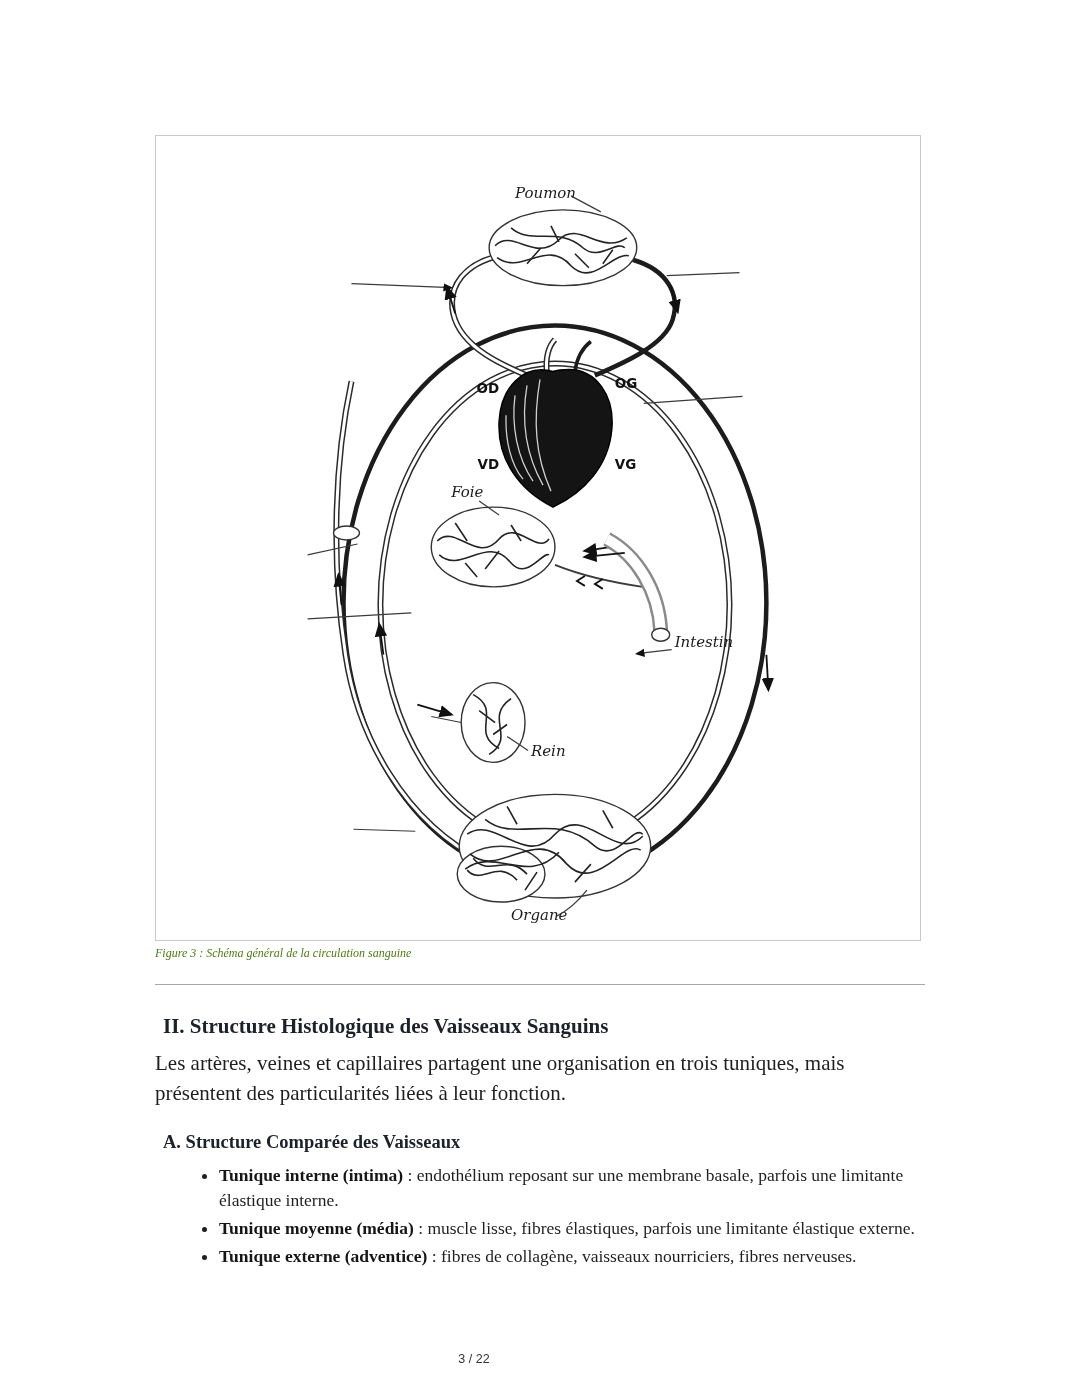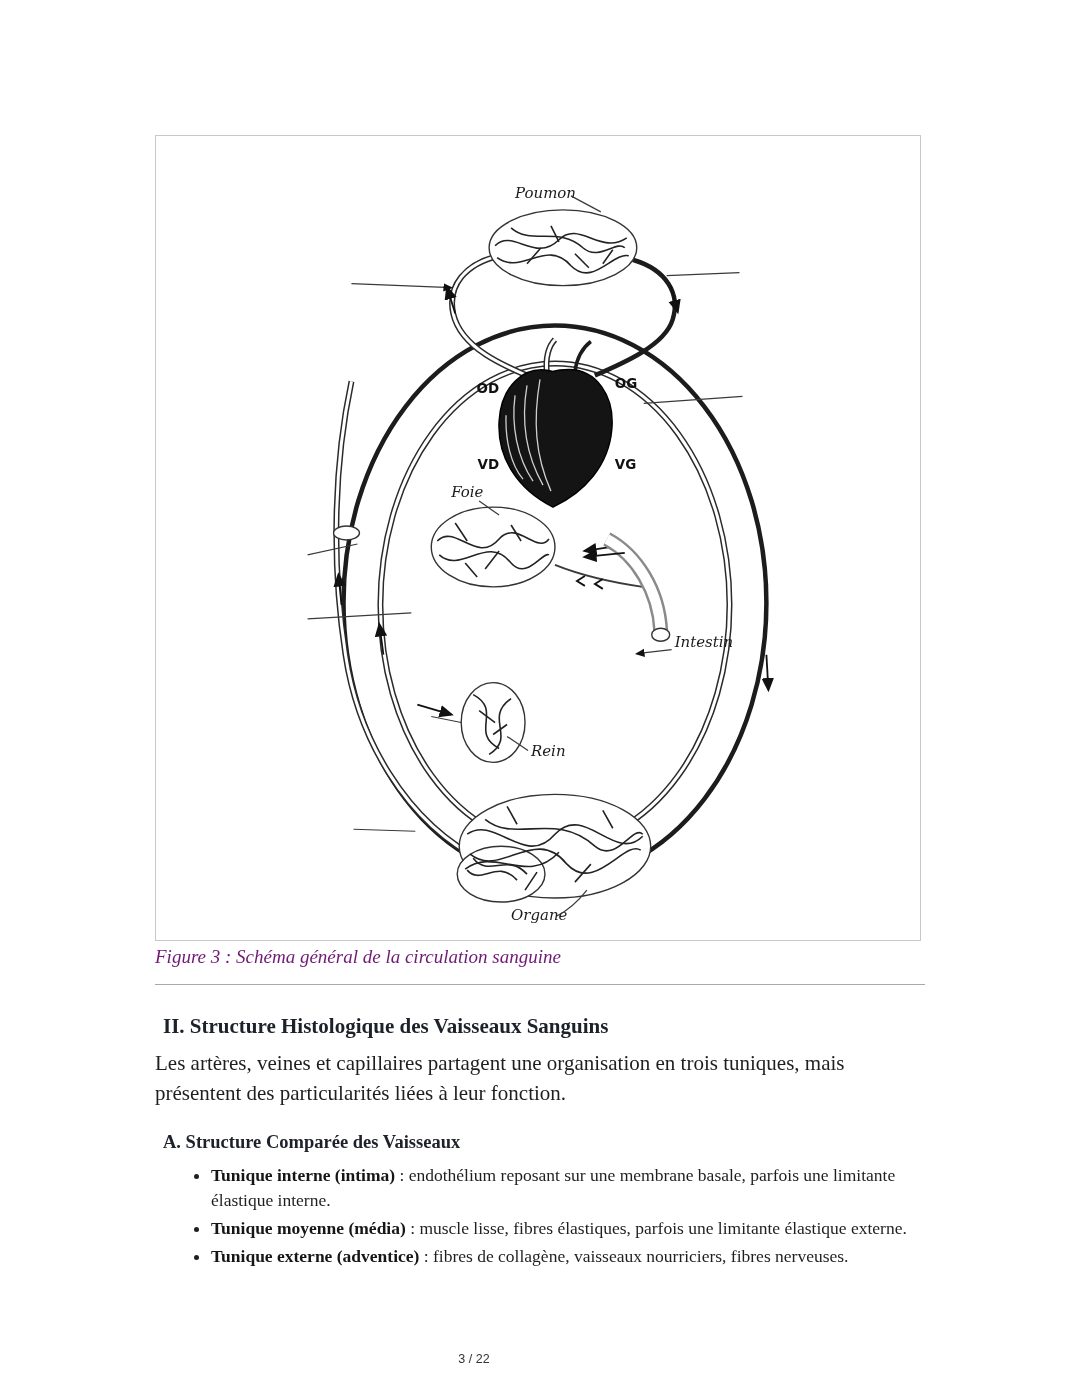--- a/index.html
+++ b/index.html
@@ -14,28 +14,28 @@
   .heart-label{font-family:"DejaVu Sans", sans-serif;font-weight:bold;font-size:13.5px;fill:#111;}
 
   .v-dark{fill:none;stroke:#1c1c1c;stroke-width:4.5;}
   .v-lo{fill:none;stroke:#2a2a2a;stroke-width:6;}
   .v-li{fill:none;stroke:#ffffff;stroke-width:3;}
   .thin{fill:none;stroke:#3a3a3a;stroke-width:1.2;}
   .mesh{fill:none;stroke:#232323;stroke-width:1.6;}
   .net{fill:#ffffff;stroke:#333;stroke-width:1.4;}
   .flow{fill:none;stroke:#111;stroke-width:1.8;}
 
-  .caption{position:absolute;left:155px;top:946px;font-style:italic;font-size:19px;color:#701a75;}
+  .caption{position:absolute;left:155px;top:946px;font-style:italic;font-size:12px;color:#4d7c0f;}
   .rule{position:absolute;left:155px;top:984px;width:770px;height:0;border-top:1px solid #a9a9a9;}
 
   .content{position:absolute;left:155px;top:1008px;width:766px;}
   .content h2{margin:6px 0 9px 8px;font-size:21px;font-weight:bold;color:#1d212a;}
   .content p.intro{margin:0 0 24px 0;font-size:21px;line-height:1.43;color:#1f1f1f;width:748px;}
   .content h3{margin:0 0 10px 8px;font-size:18.5px;font-weight:bold;color:#1d212a;}
-  .content ul{margin:0;padding:0 0 0 56px;list-style:disc;width:700px;}
+  .content ul{margin:8px;padding:0 0 0 56px;list-style:disc;width:700px;}
   .content li{font-size:17.5px;line-height:1.43;margin:0 0 3px 0;color:#1f1f1f;}
   .content li strong{font-weight:bold;color:#161616;}
 
   .footer{position:absolute;left:0;top:1352px;width:948px;text-align:center;
           font-family:"Liberation Sans", sans-serif;font-size:12.5px;color:#333;}
 </style>
 </head>
 <body>
 
 <div class="page">

